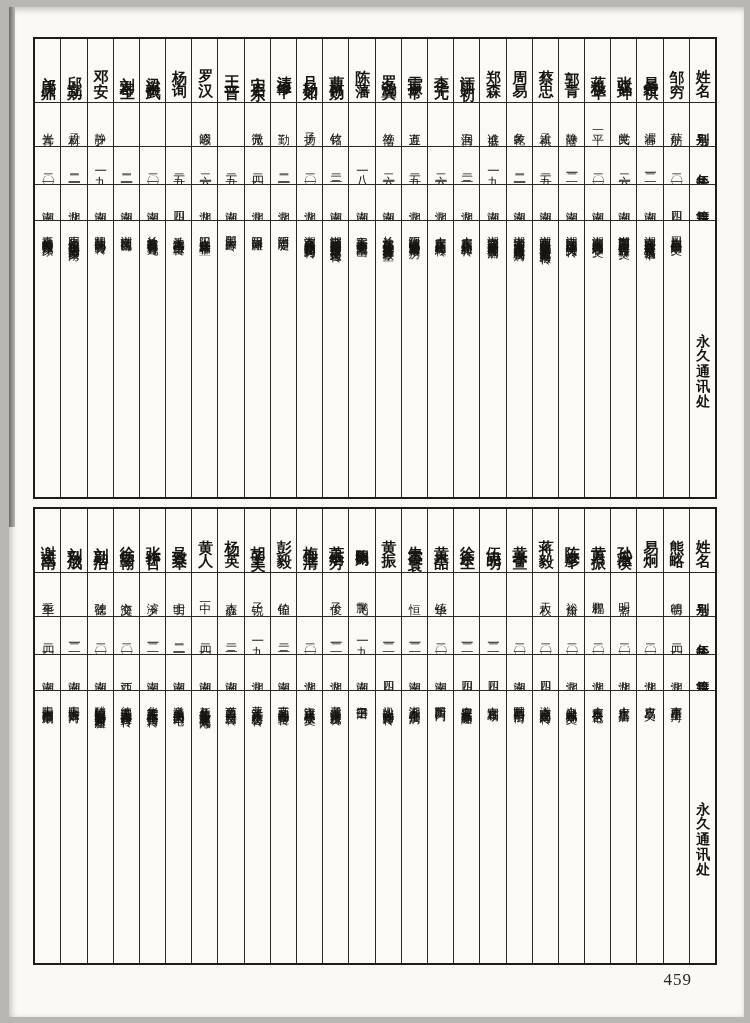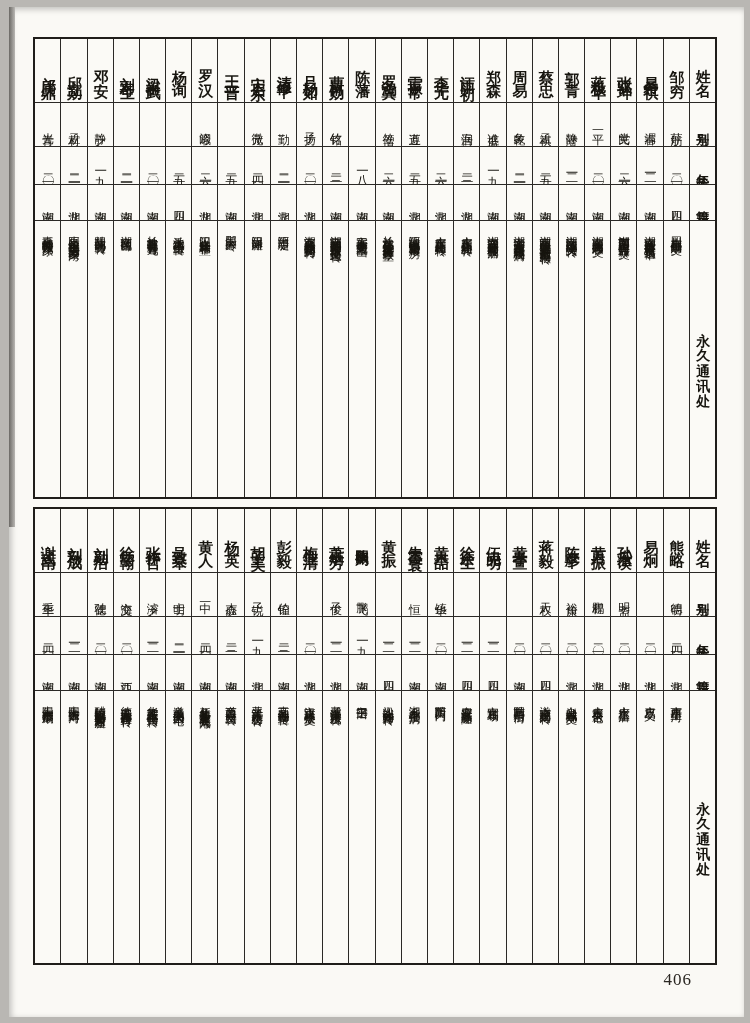--- a/index.html
+++ b/index.html
@@ -955,14 +955,14 @@
         </div>
         <div class="cell c-native">
           <span>湖南</span>
         </div>
         <div class="cell c-addr">
           <span>耒阳大别市恭顺锅厂</span>
         </div>
       </div>
     </section>
 
-  <div class="page-number">406</div>
+  <div class="page-number">459</div>
 </div>
 
 </body></html>

